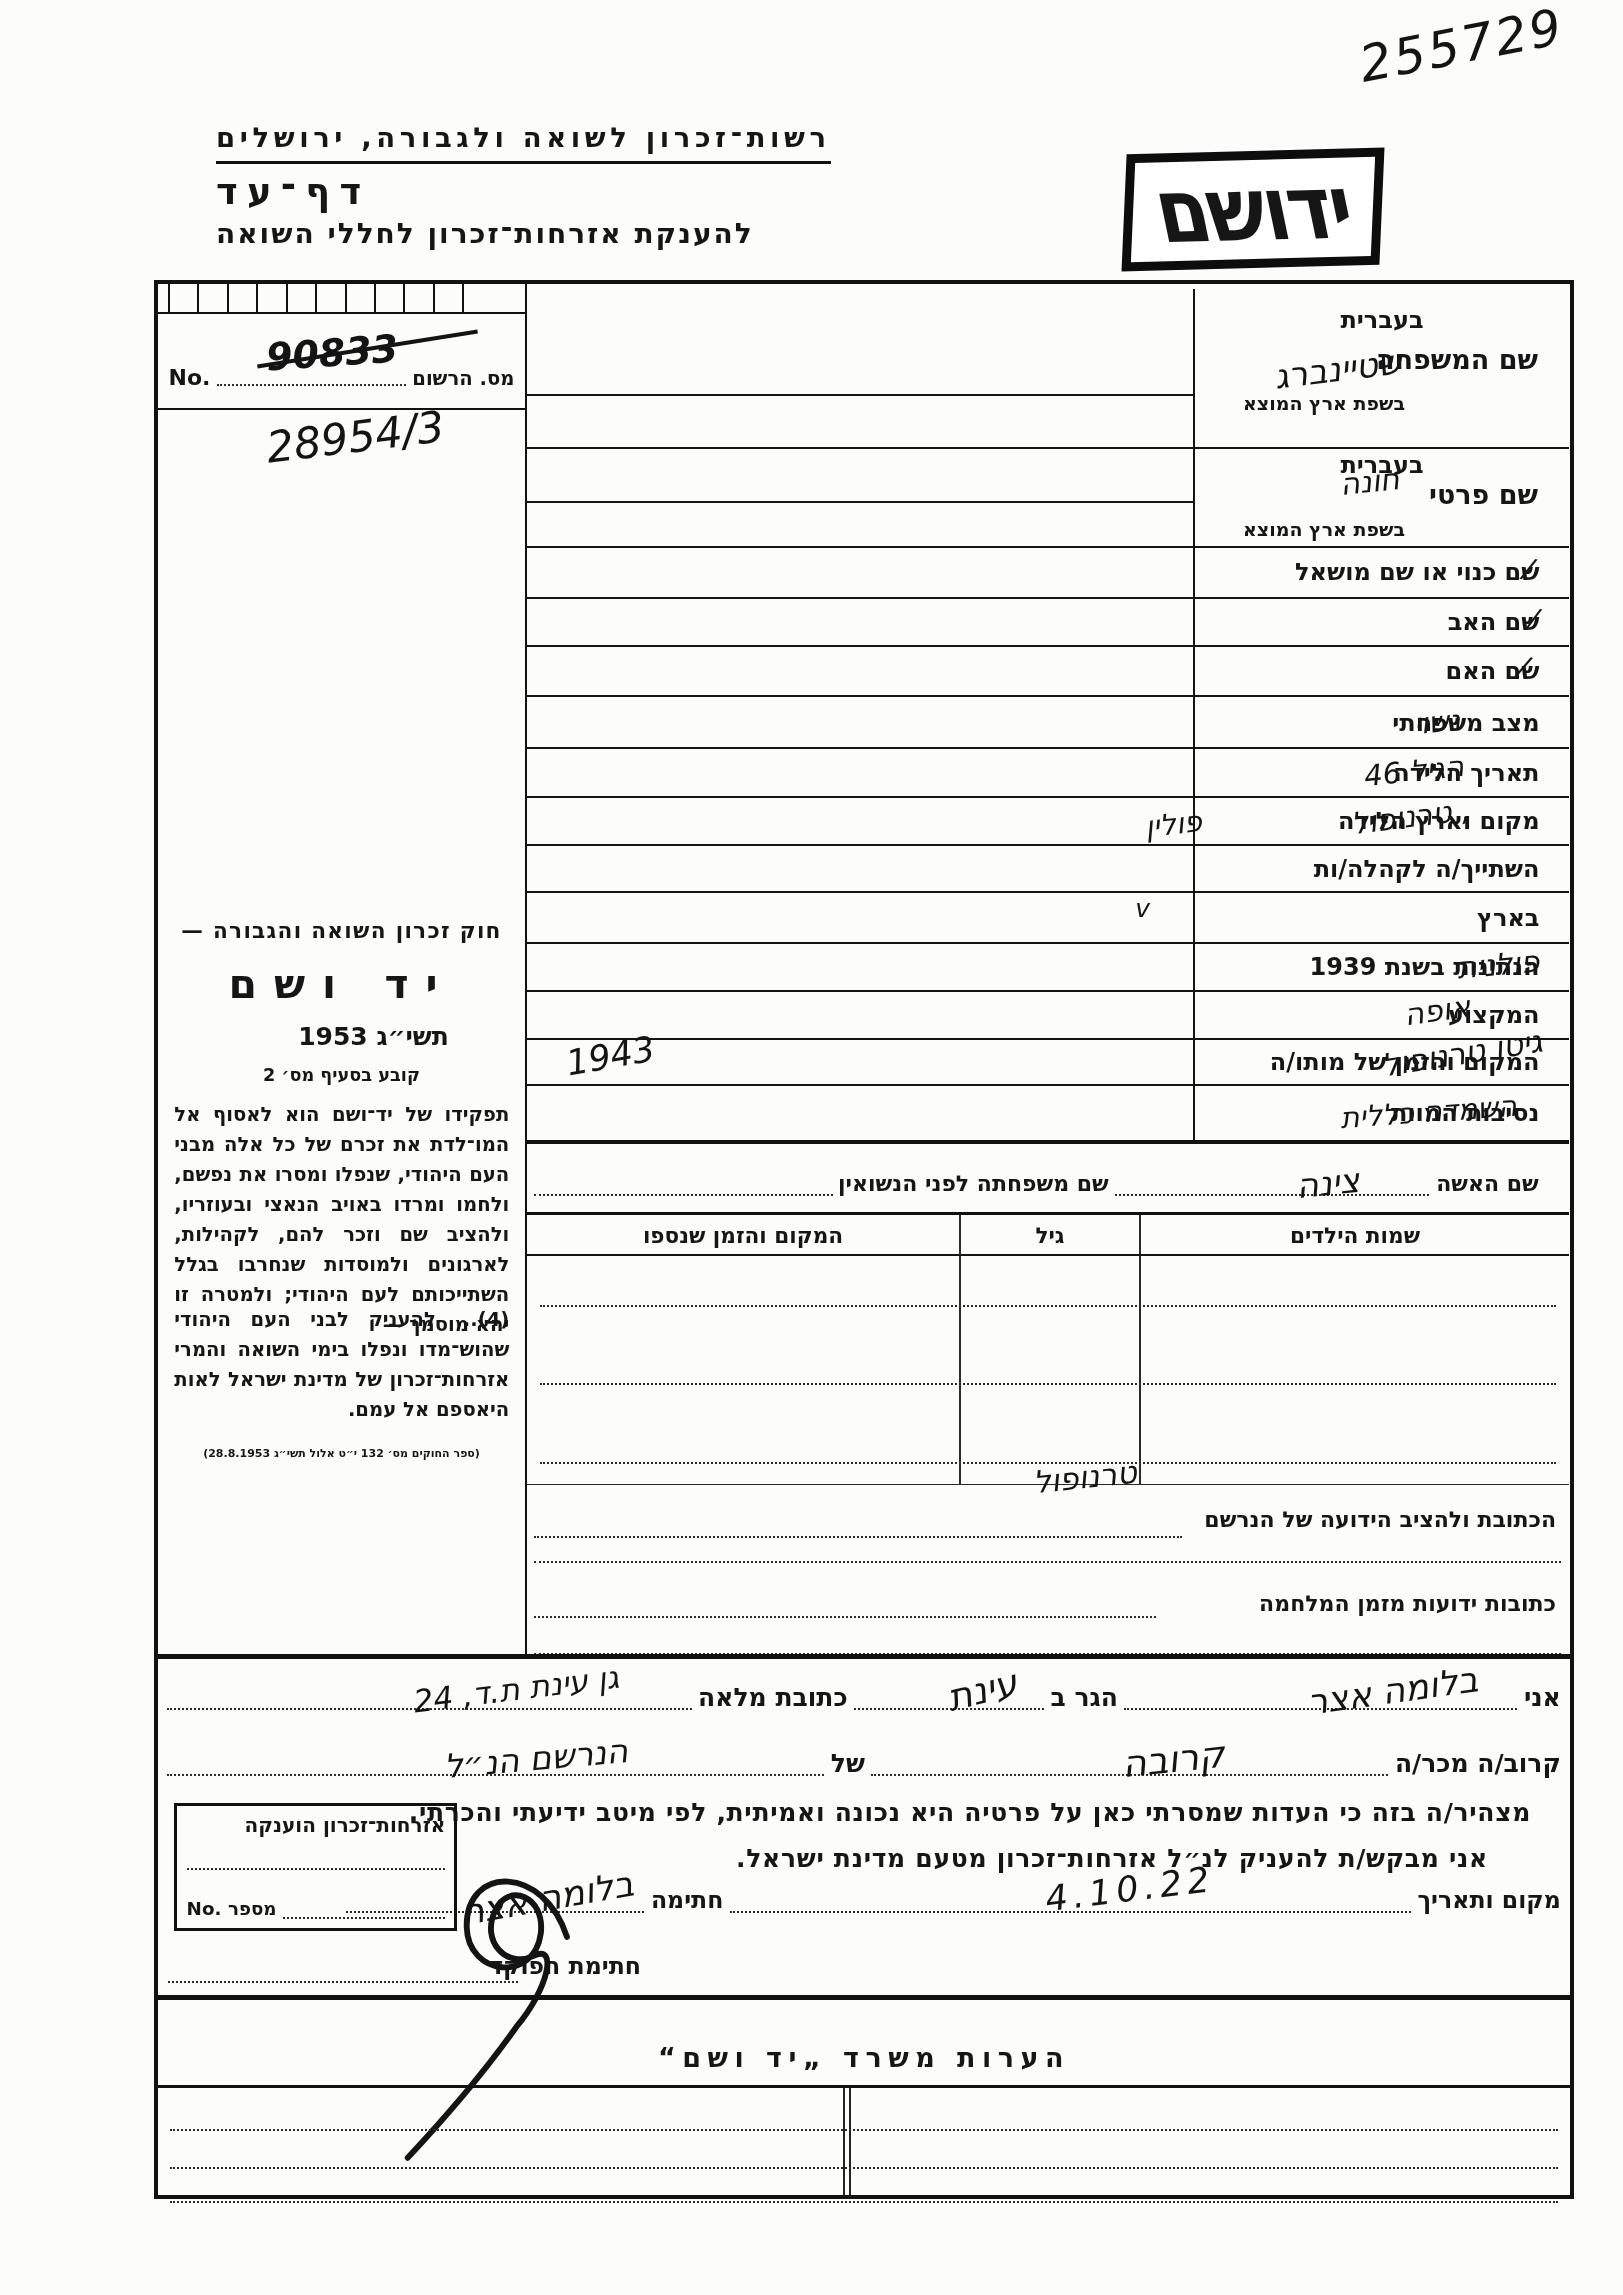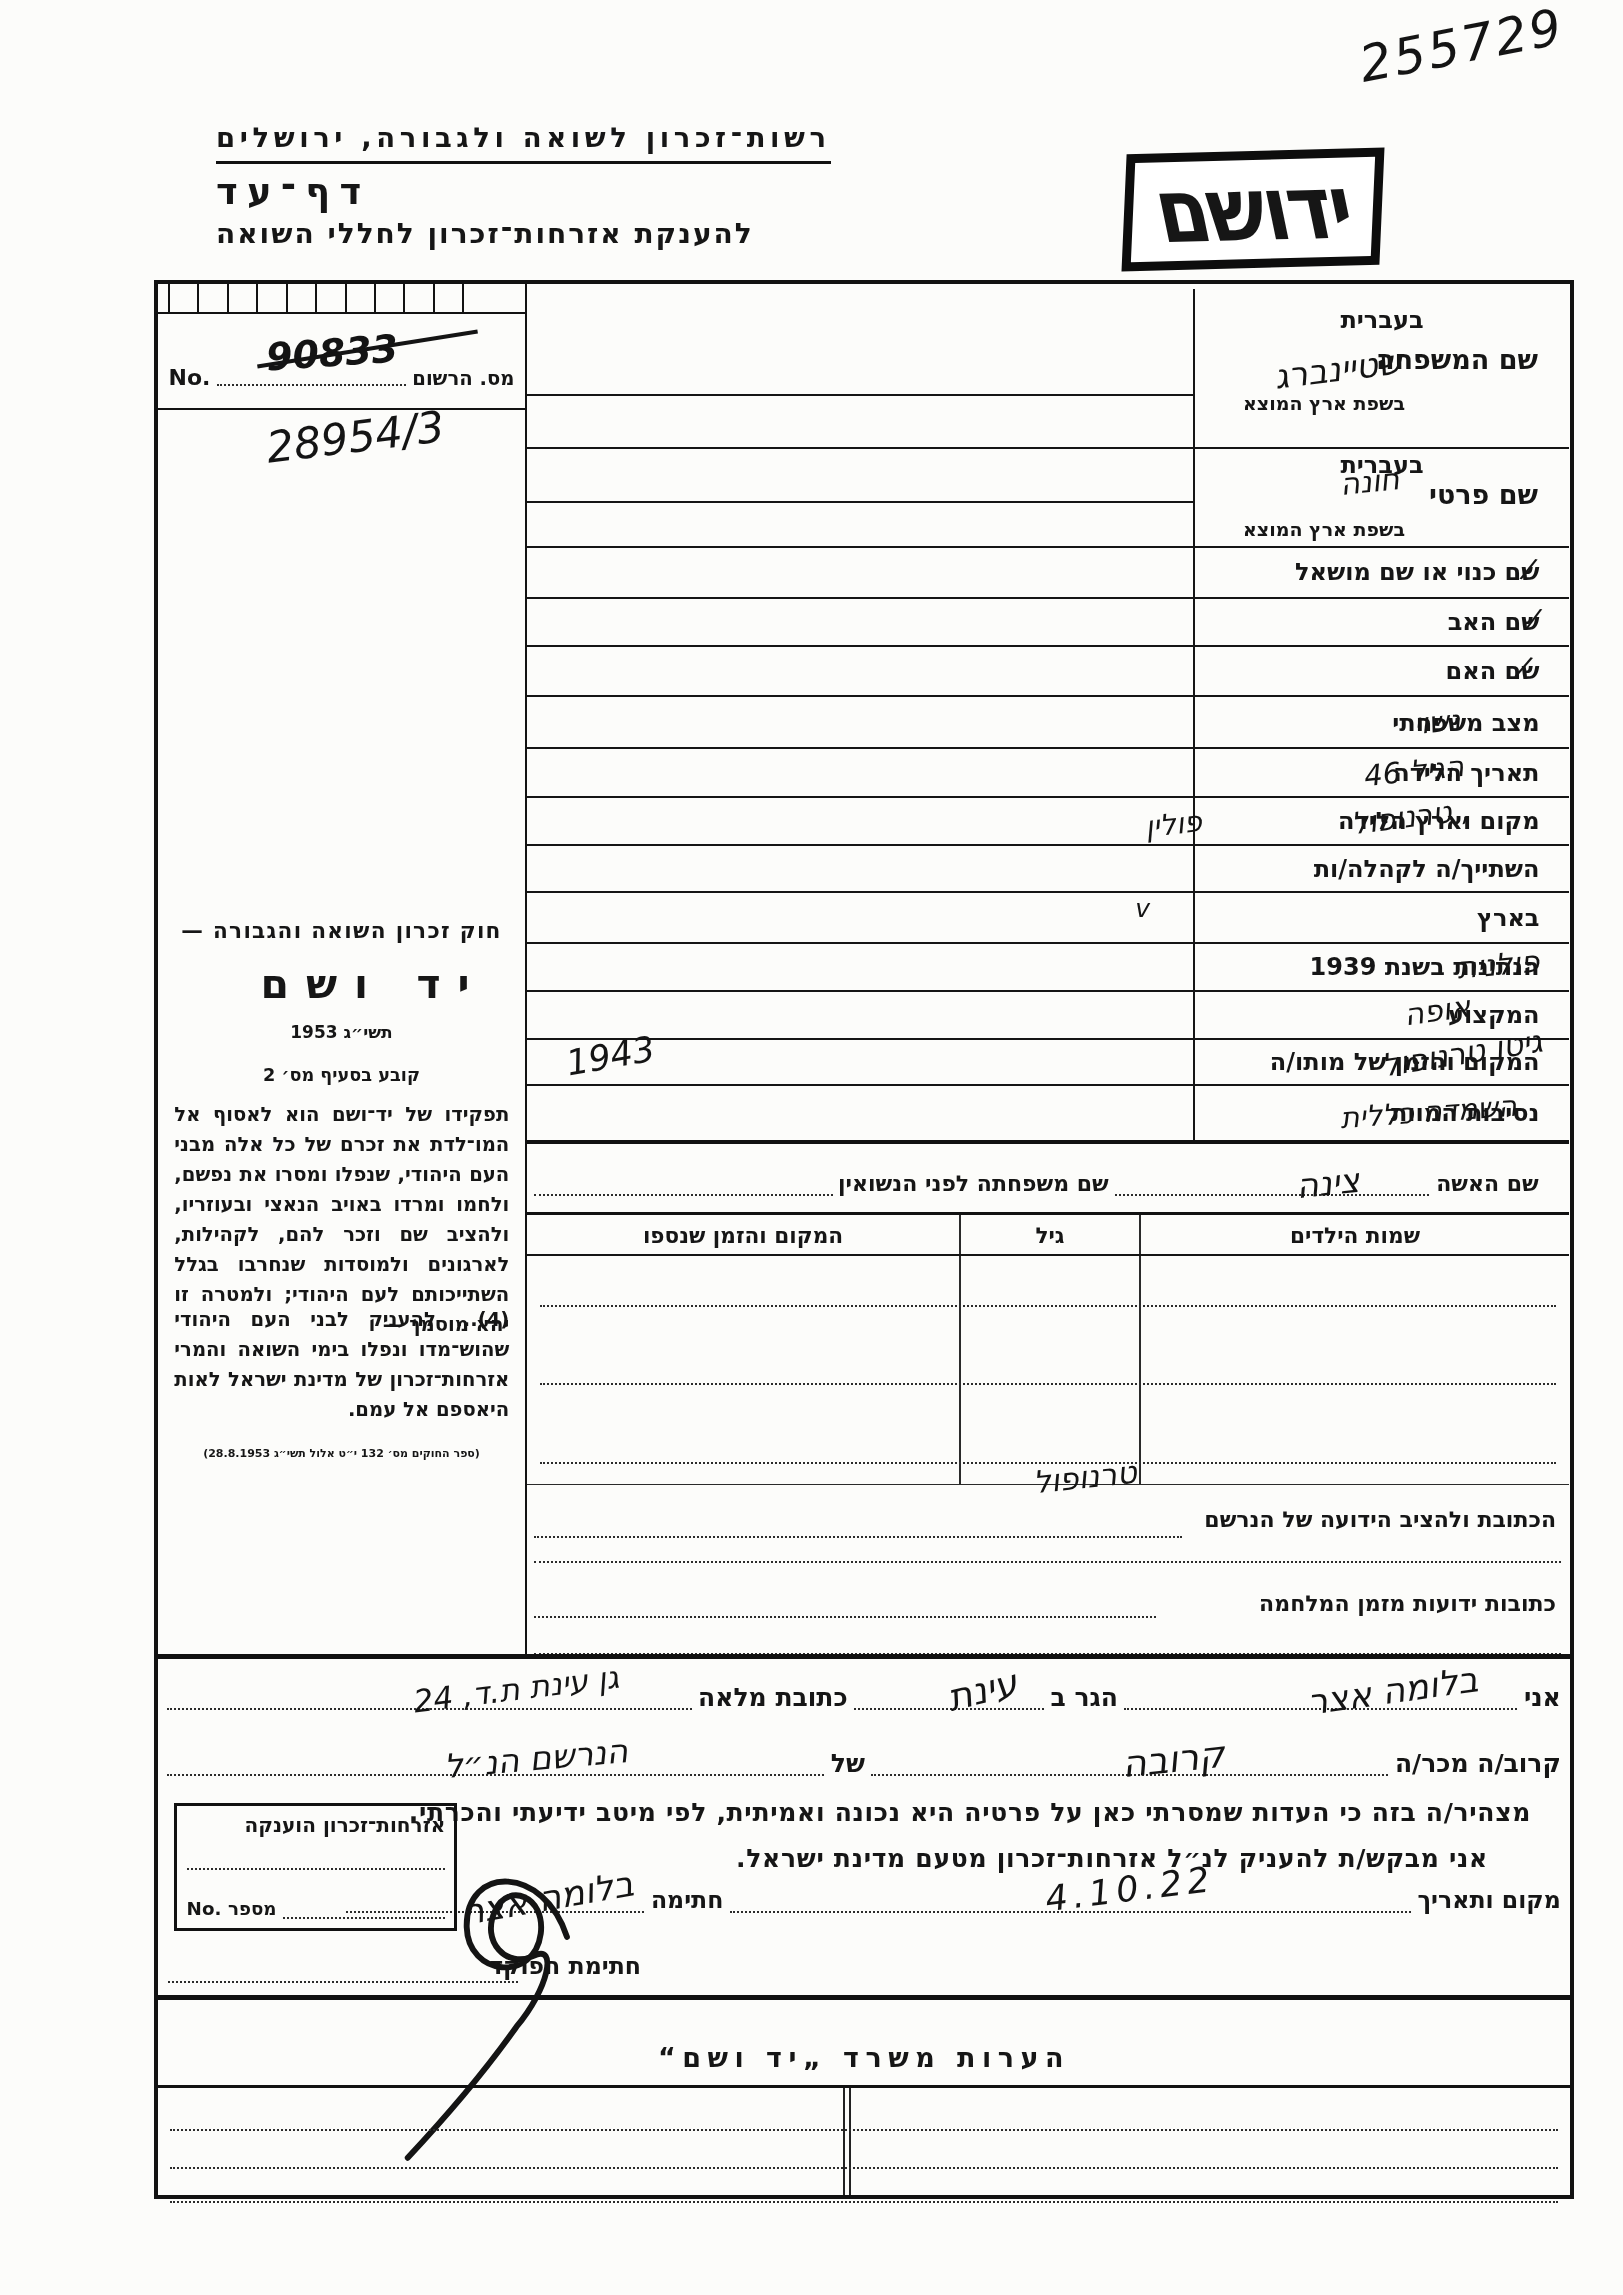--- a/index.html
+++ b/index.html
@@ -30,22 +30,22 @@
   .regrow{position:absolute;left:0;top:30px;width:100%;height:96px;border-bottom:2px solid #121212;
           box-sizing:border-box;display:flex;align-items:flex-end;direction:ltr;padding:0 10.5px 18.3px 10.5px;}
   .regrow .no{font-size:22px;font-weight:bold;}
   .regrow .dfill{flex:1;border-bottom:2.6px dotted #2b2b2b;margin:0 6.5px 3.9px 6.5px;height:6.5px;}
   .regrow .rl{font-size:19.6px;font-weight:bold;}
   .strike{position:absolute;left:98px;top:63px;width:223px;height:3.9px;background:#141414;transform:rotate(-9deg);}
   .photoarea{position:absolute;left:0;top:126px;width:100%;height:406px;border-bottom:2px solid #121212;box-sizing:border-box;}
   .photolabel{position:absolute;left:0;top:309px;width:100%;text-align:center;font-size:19.6px;font-weight:bold;}
   .law{position:absolute;left:0;top:531px;width:100%;direction:rtl;text-align:center;}
   .law-title{position:absolute;left:0;top:103px;width:100%;font-size:21.6px;font-weight:bold;letter-spacing:1.3px;}
-  .law-name{position:absolute;left:0;top:145px;width:100%;font-size:41px;font-weight:bold;letter-spacing:17px;padding-left:32px;}
-  .law-year{position:absolute;left:0;top:207px;width:100%;font-size:17px;font-weight:bold;}
+  .law-name{position:absolute;left:0;top:145px;width:100%;font-size:41px;font-weight:bold;letter-spacing:17px;}
+  .law-year{position:absolute;left:0;top:207px;width:100%;font-size:25px;font-weight:bold;padding-left:32px;}
   .law-sec{position:absolute;left:0;top:250px;width:100%;font-size:17.7px;font-weight:bold;}
   .law-p{position:absolute;right:15.7px;width:335px;font-size:19.6px;line-height:30px;font-weight:bold;
          text-align:justify;direction:rtl;}
   .law-fn{position:absolute;left:0;top:608px;width:100%;font-size:11px;font-weight:bold;margin-top:24px;}
   .rightcol{position:absolute;left:369px;top:0;width:1042px;height:1370px;}
   .vdiv{position:absolute;left:666px;top:5.2px;width:2px;height:851px;background:#151515;}
   .row{position:absolute;left:0;width:100%;border-bottom:2px solid #151515;box-sizing:border-box;}
   .row .mid{position:absolute;left:0;width:666px;border-bottom:2px solid #151515;}
   .l-one{position:absolute;right:29.5px;top:50%;transform:translateY(-50%);font-weight:bold;font-size:24px;white-space:nowrap;}
   .l-top{position:absolute;right:0;width:374px;text-align:center;font-size:24px;font-weight:bold;}

